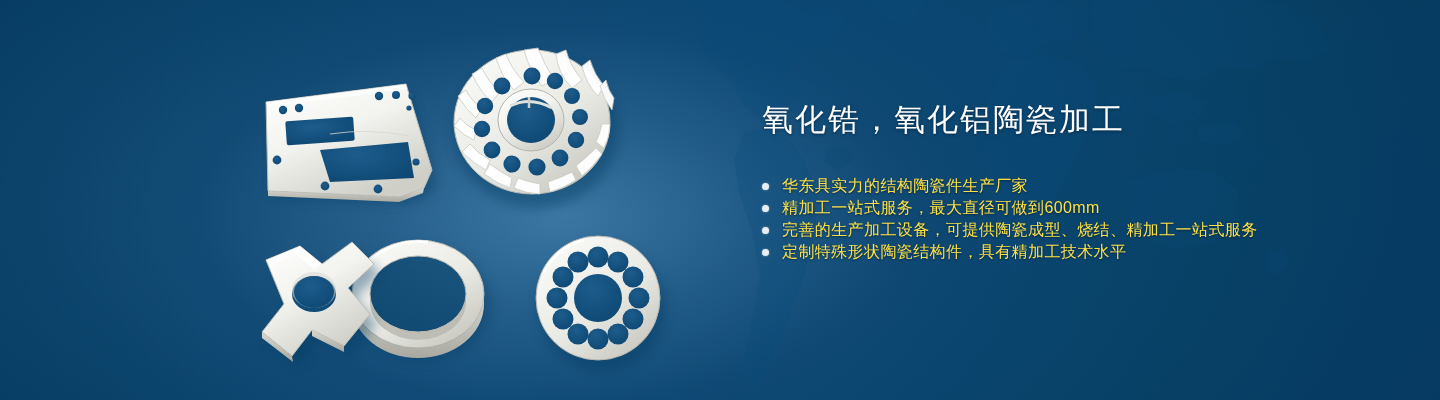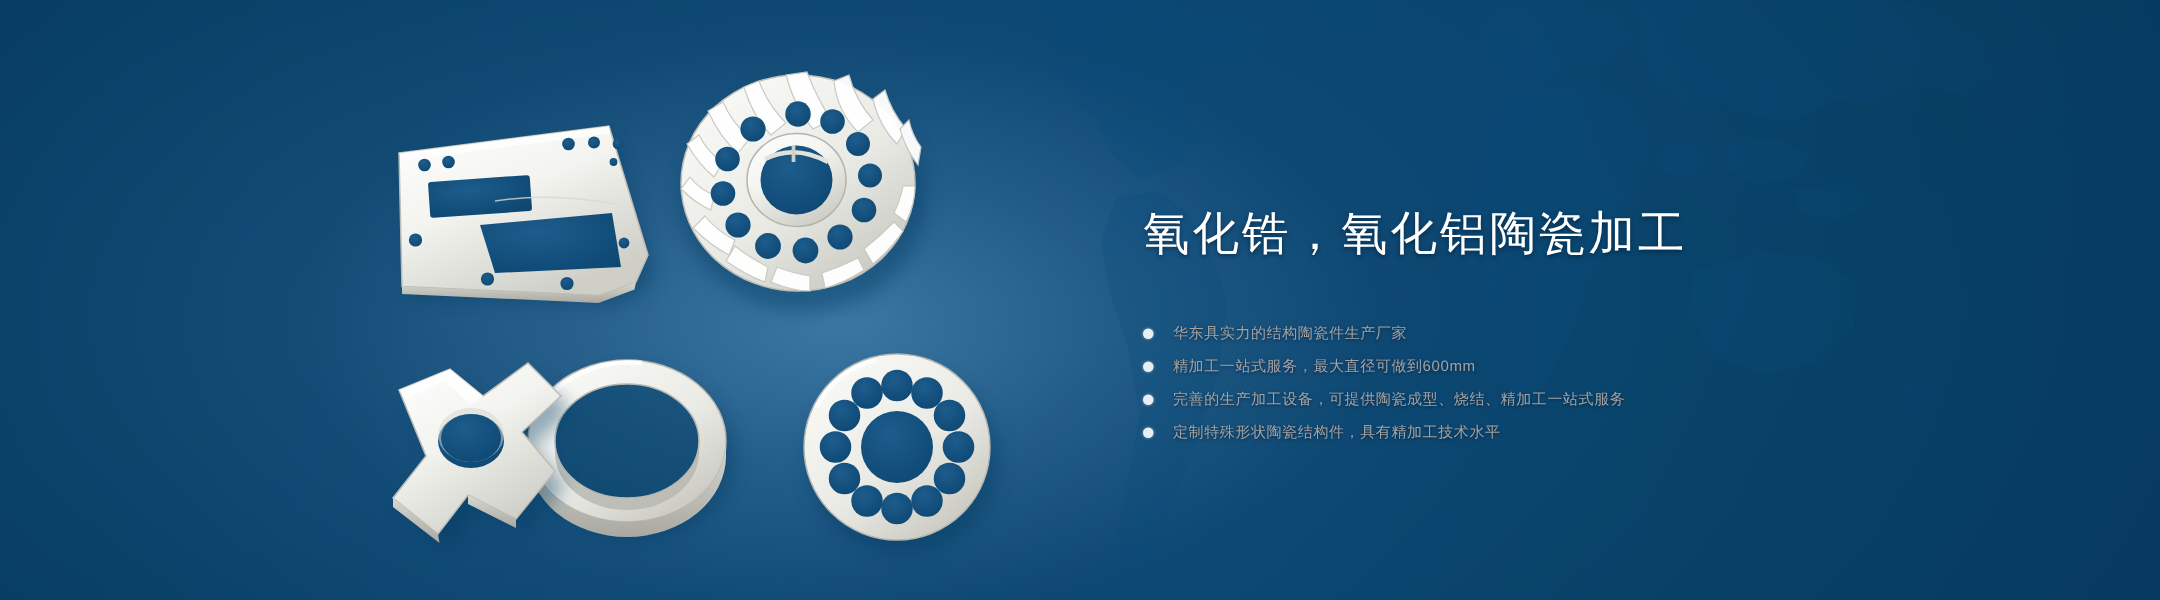--- a/index.html
+++ b/index.html
@@ -52,21 +52,20 @@
 
   
   .parts{ position:absolute; left:0; top:0; width:720px; height:400px; }
   .parts svg{ display:block; }
 
   
   .copy{
     position:absolute;
     left:762px; top:104px;
     width:620px;
-    margin-top:36px;
   }
   .headline{
     font-size:31px;
     line-height:1;
     letter-spacing:2px;
     color:#ffffff;
     font-weight:400;
     text-shadow:0 1px 3px rgba(0,20,40,.55);
     white-space:nowrap;
   }
@@ -79,22 +78,22 @@
   }
   .dot{
     width:7px; height:7px;
     border-radius:50%;
     background:#e9eef2;
     flex:0 0 auto;
     margin-right:13px;
     box-shadow:0 0 2px rgba(255,255,255,.5);
   }
   .btext{
-    font-size:10px;
-    color:#a3a3a3;
+    font-size:16px;
+    color:#fde047;
     letter-spacing:.4px;
     white-space:nowrap;
     text-shadow:0 1px 2px rgba(0,18,36,.6);
   }
 </style>
 </head>
 <body>
 
 <div class="banner">
 

